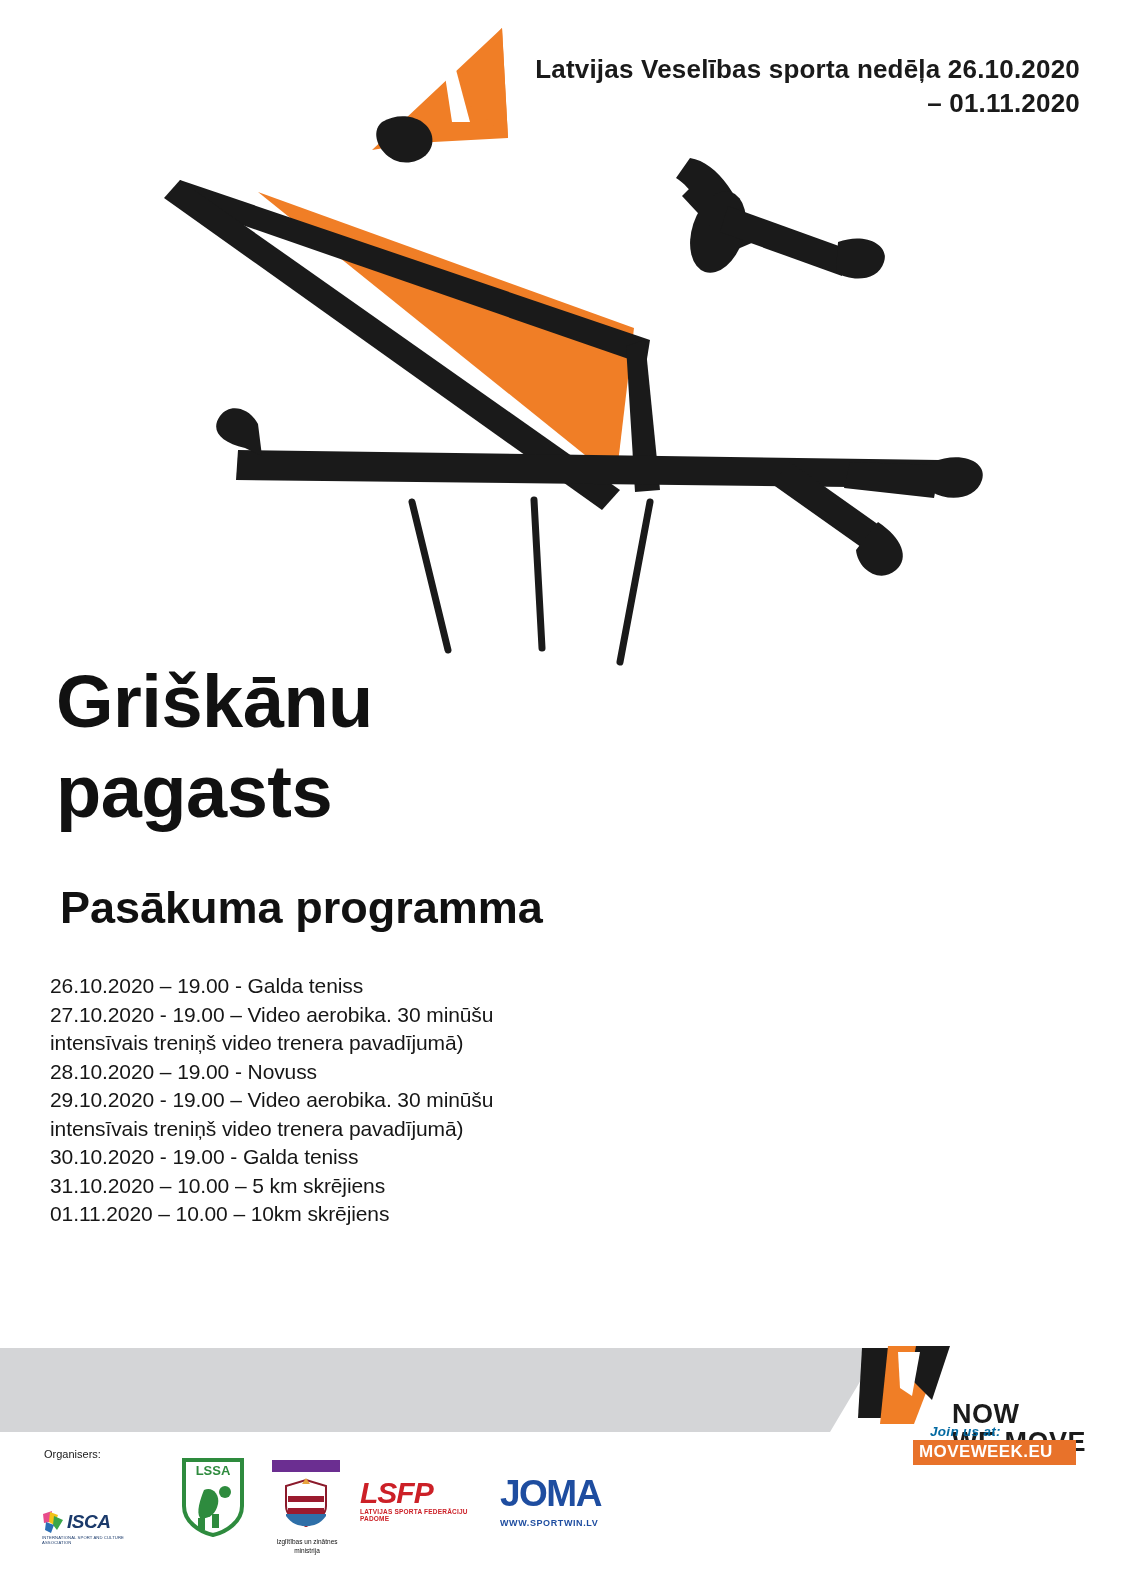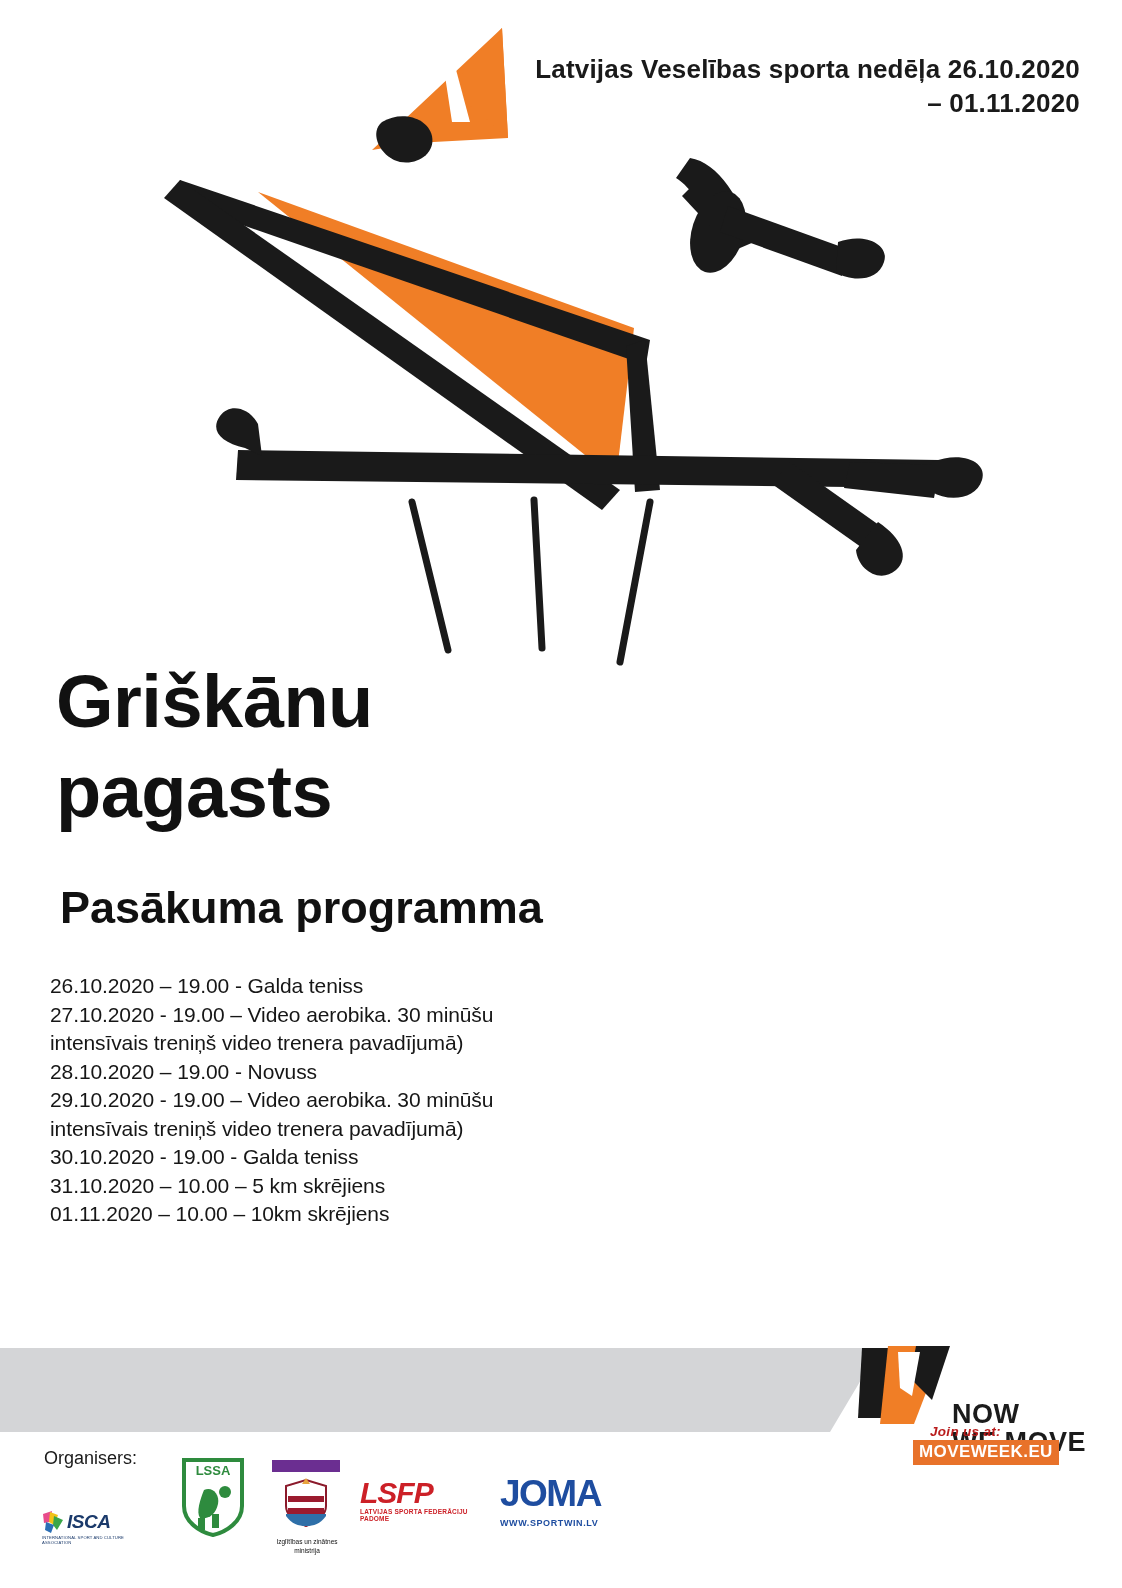--- a/index.html
+++ b/index.html
@@ -119,41 +119,41 @@
     white-space: pre-line;
     margin-top: 48px;
   }
   .joinus {
     position: absolute;
     left: 930px;
     top: 1424px;
     font-size: 13.5px;
     font-weight: bold;
     font-style: italic;
-    color: #b91c1c;
+    color: #0369a1;
     letter-spacing: 0.3px;
   }
   .moveweek {
     position: absolute;
     left: 913px;
     top: 1440px;
     background: #e8722a;
     color: #ffffff;
     font-size: 17px;
     font-weight: bold;
-    padding: 2px 6px 3px 6px;
+    padding: 2px 23px 3px 6px;
     letter-spacing: 0.4px;
   }
 
   
   .organisers-label {
     position: absolute;
     left: 44px;
     top: 1448px;
-    font-size: 18px;
+    font-size: 11px;
     color: #1a1a1a;
     font-weight: normal;
   }
   .logo-row {
     position: absolute;
     left: 0;
     top: 1448px;
     width: 1122px;
     height: 130px;
   }

